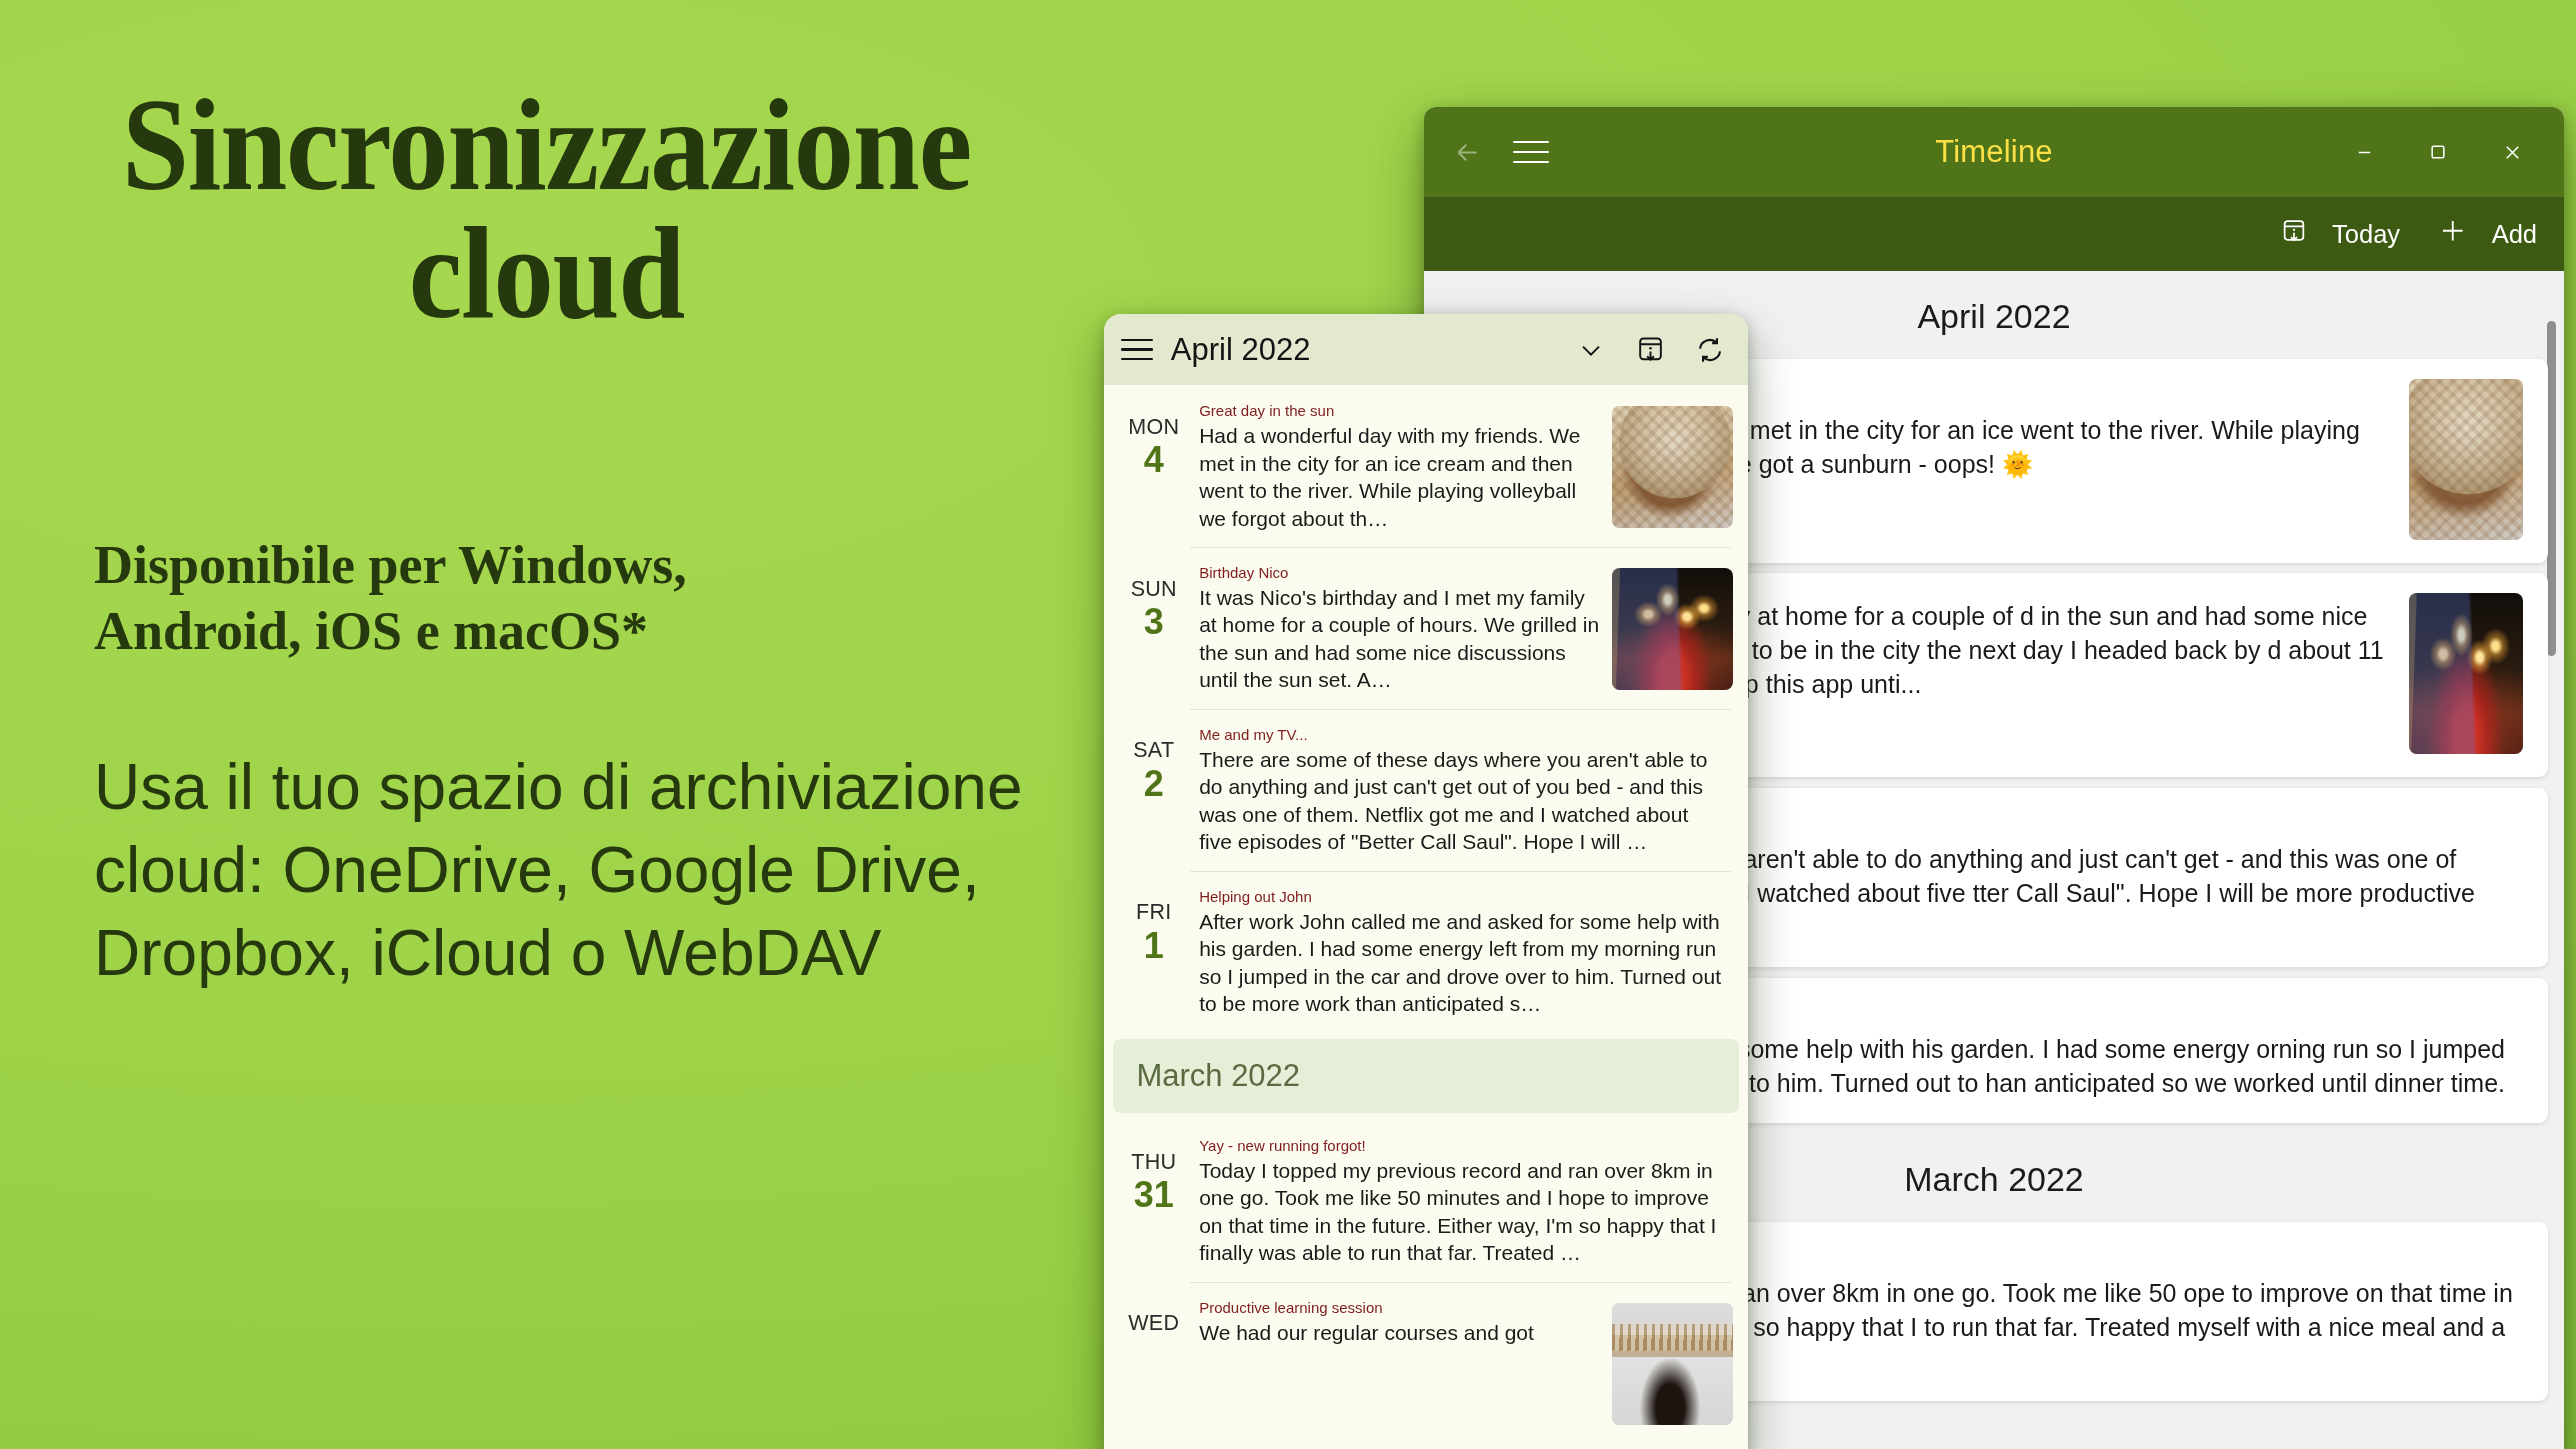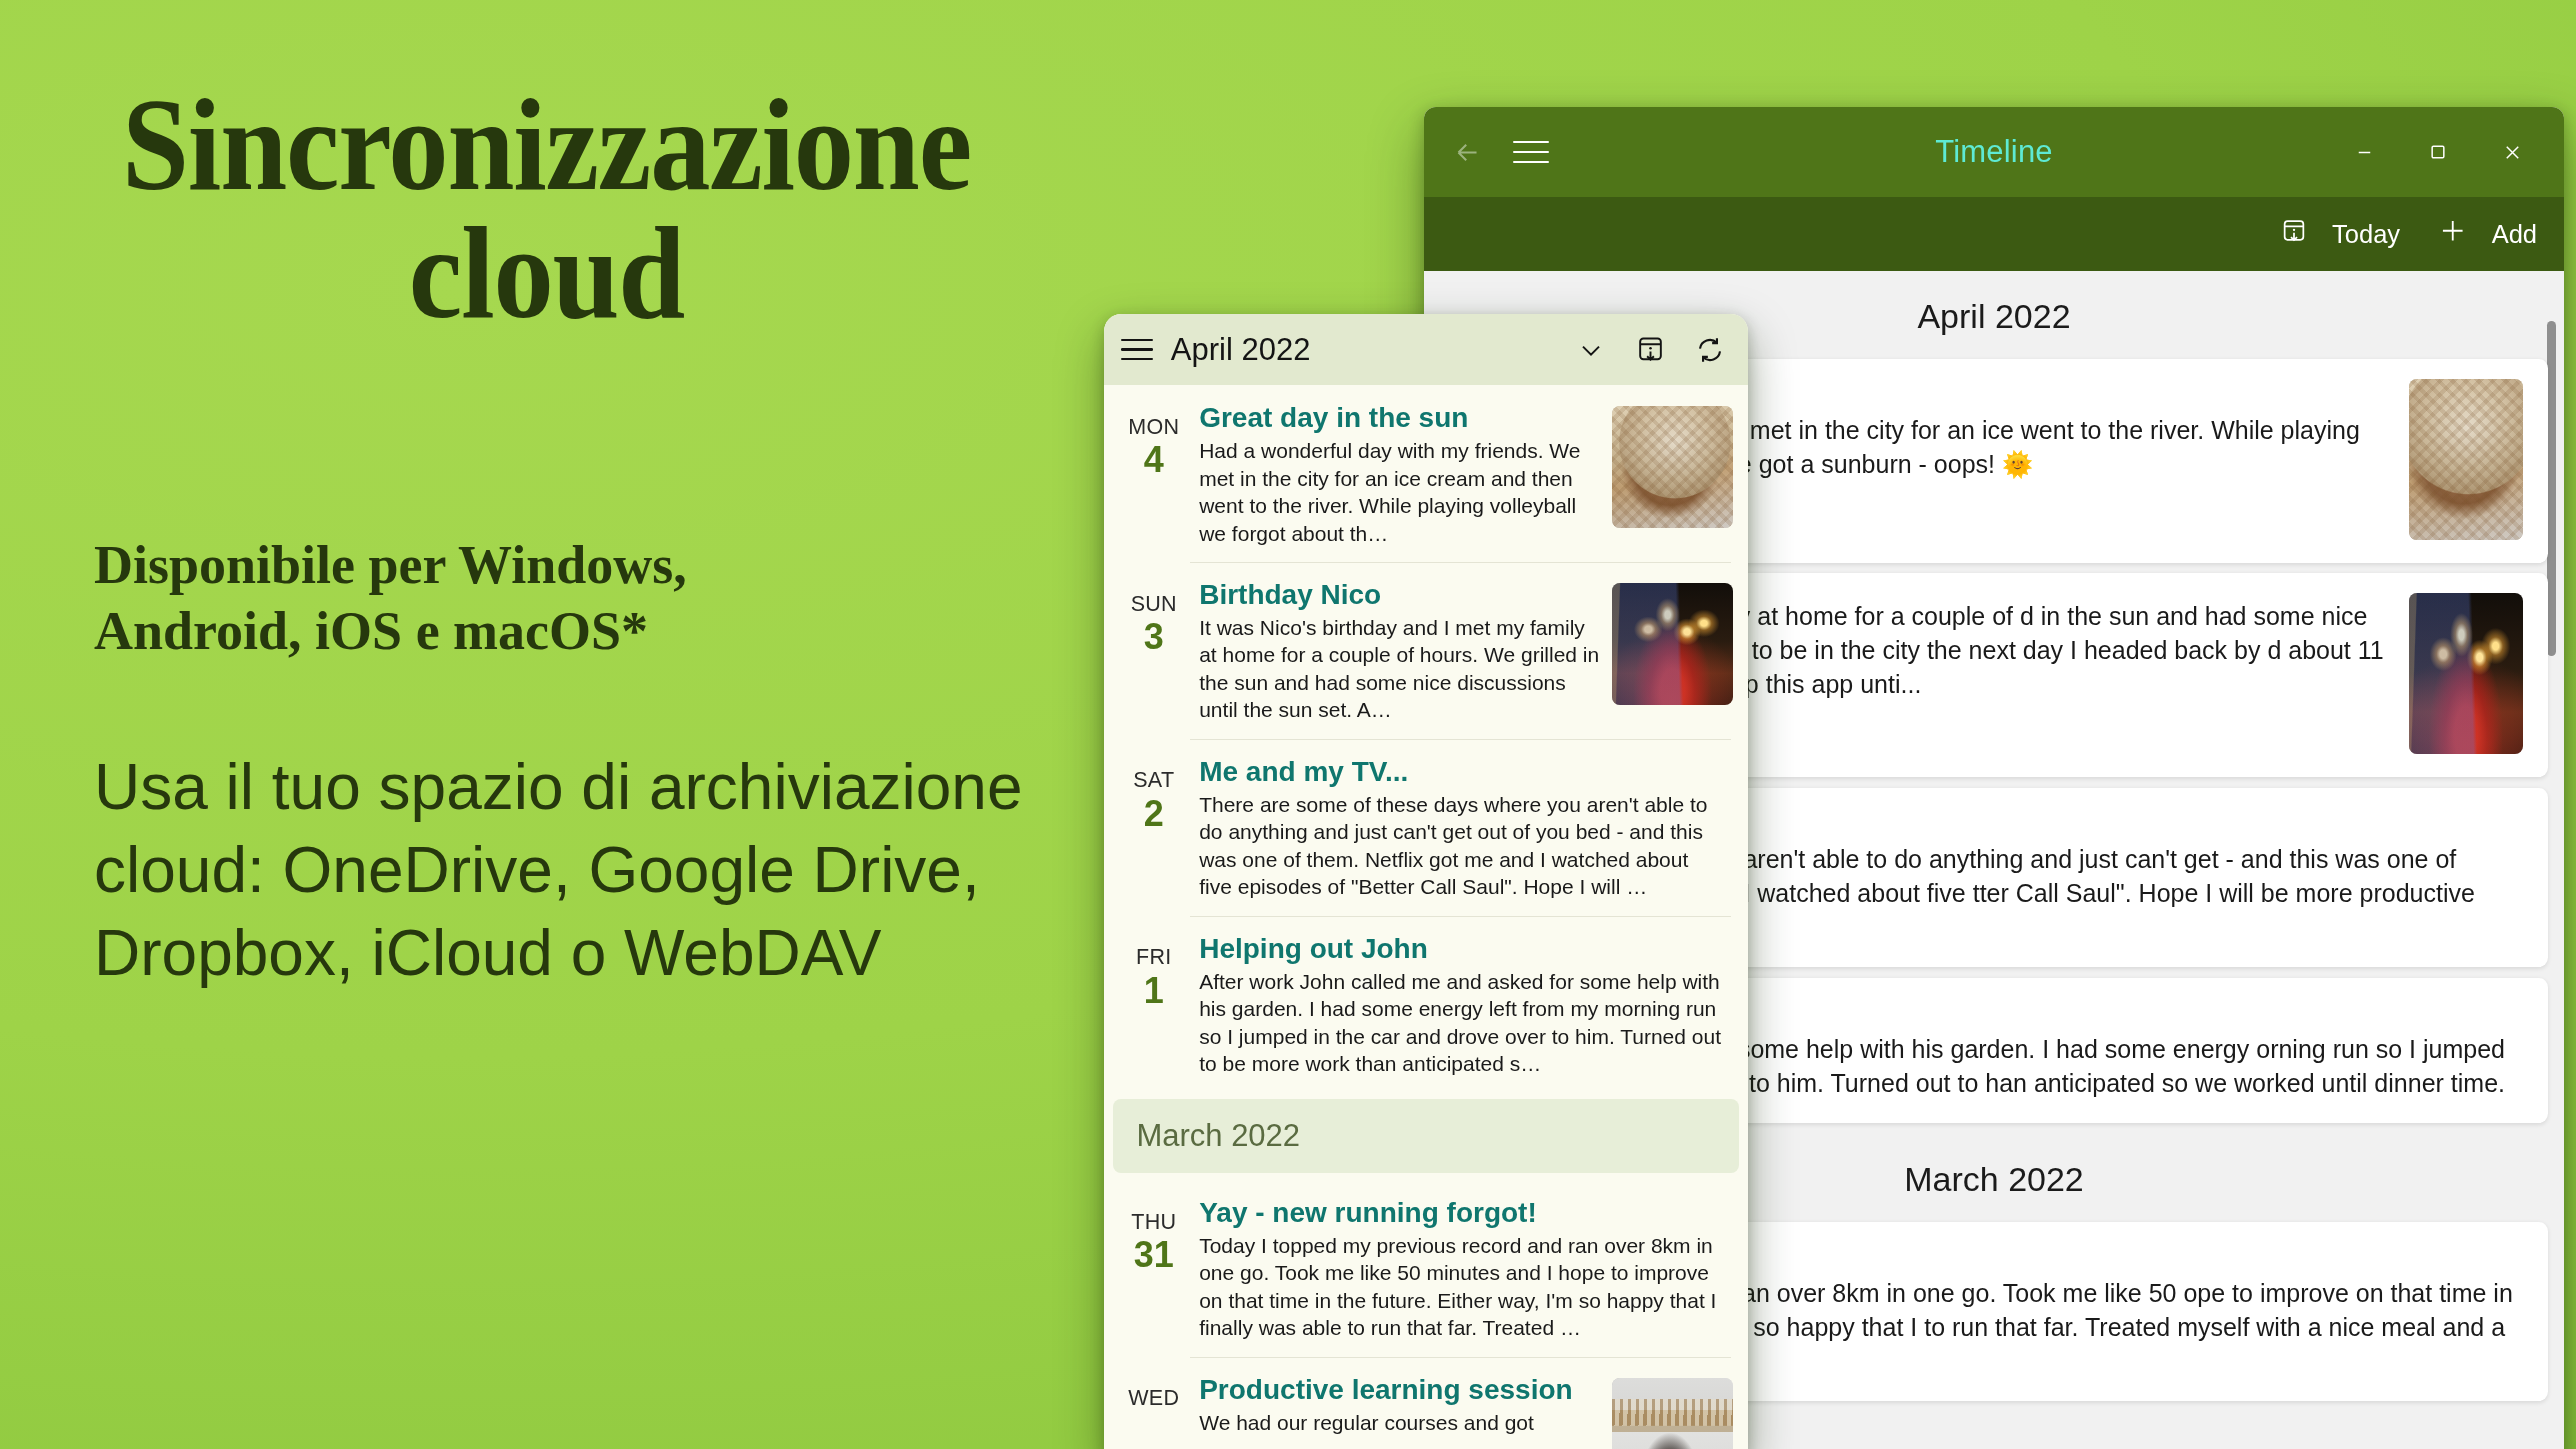--- a/index.html
+++ b/index.html
@@ -66,21 +66,21 @@
     position:absolute;left:25.5px;top:50%;transform:translateY(-50%);
     width:36px;height:36px;display:flex;align-items:center;justify-content:center;
     color:#9cb37e;
   }
   .dw-menu{
     position:absolute;left:89px;top:50%;transform:translateY(-50%);
     width:36px;height:36px;display:flex;flex-direction:column;justify-content:center;gap:7.4px;
   }
   .dw-menu i{display:block;height:2.7px;background:#ffffff;border-radius:1.3px;}
   .dw-title{
-    width:100%;text-align:center;color:#5eead4;font-size:31px;font-weight:400;
+    width:100%;text-align:center;color:#fde047;font-size:31px;font-weight:400;
     letter-spacing:0.2px;
   }
   .dw-winbtns{
     position:absolute;right:14.8px;top:50%;transform:translateY(-50%);
     display:flex;align-items:center;
   }
   .dw-winbtn{
     width:74px;height:62px;display:flex;align-items:center;justify-content:center;
     color:#fff;
   }
@@ -131,21 +131,21 @@
   .ph-iconbtn{width:42px;height:42px;display:flex;align-items:center;justify-content:center;color:#141414;}
   .ph-list{background:#fbfbf0;}
   .ph-row{display:flex;padding:10.7px 14.8px 0 14.8px;gap:5px;position:relative;}
   .ph-row + .ph-row::before{
     content:"";position:absolute;left:86px;right:17.4px;top:0;height:1.3px;background:#e4e4d4;
   }
   .ph-date{width:70px;flex:none;text-align:center;padding-top:19px;}
   .ph-dow{font-size:21.5px;color:#2b2b2b;letter-spacing:0.3px;}
   .ph-day{font-size:36px;font-weight:700;color:#4f7518;line-height:1.05;margin-top:1.3px;}
   .ph-txt{flex:1;min-width:0;padding:6.7px 6.7px 14.8px 5.4px;}
-  .ph-ttl{font-size:28px;font-weight:700;color:#0f766e;margin-bottom:2.7px;}
+  .ph-ttl{font-size:15px;font-weight:400;color:#7f1d1d;margin-bottom:2.7px;}
   .ph-bd{font-size:21px;line-height:1.31;color:#1a1a1a;}
   .ph-thumb{width:121px;height:122px;border-radius:8px;flex:none;overflow:hidden;margin-top:10.7px;background:#ccc;}
   .ph-monthsep{
     margin:6.7px 9.4px;background:#e7eed8;border-radius:8px;
     padding:19px 23px;font-size:31px;color:#5a6b41;
   }
 
   
   .img-icecream{
     background:

